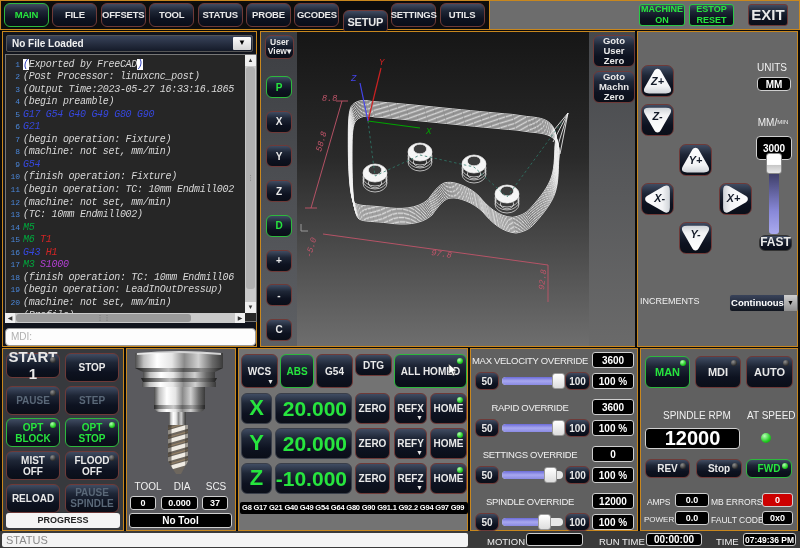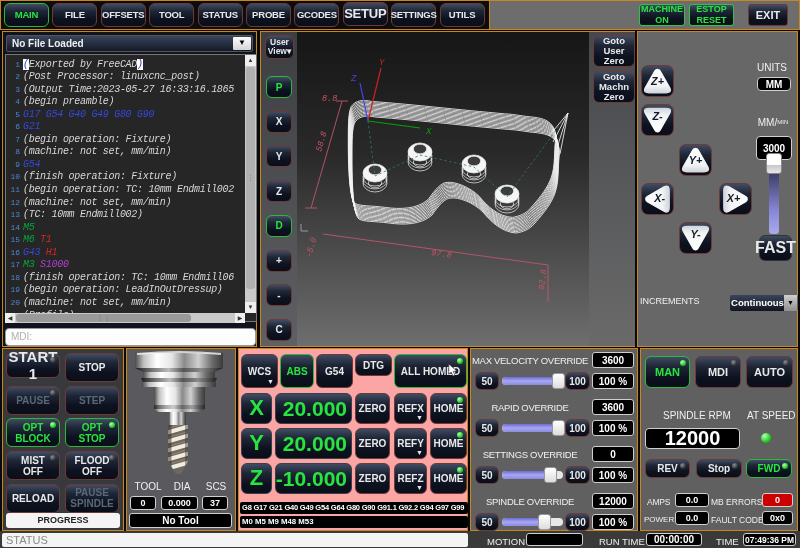--- a/index.html
+++ b/index.html
@@ -17,27 +17,27 @@
 <div class="p" style="left:0;top:0;width:800px;height:30px;background:#6d6d6d;border:1px solid #c8871e"></div>
 <div class="p" style="left:0;top:0;width:490px;height:30px;background:#0d0d0d;border:1px solid #c8871e"></div>
 <div id="tabs">
     <div class="btn gr" style="left:4px;top:3px;width:45px;height:24px;font-size:9.5px;letter-spacing:-0.2px">MAIN</div>
     <div class="btn" style="left:52.4px;top:3px;width:45px;height:24px;font-size:9.5px;letter-spacing:-0.2px">FILE</div>
     <div class="btn" style="left:100.8px;top:3px;width:45px;height:24px;font-size:9.5px;letter-spacing:-0.2px">OFFSETS</div>
     <div class="btn" style="left:149.2px;top:3px;width:45px;height:24px;font-size:9.5px;letter-spacing:-0.2px">TOOL</div>
     <div class="btn" style="left:197.6px;top:3px;width:45px;height:24px;font-size:9.5px;letter-spacing:-0.2px">STATUS</div>
     <div class="btn" style="left:246px;top:3px;width:45px;height:24px;font-size:9.5px;letter-spacing:-0.2px">PROBE</div>
     <div class="btn" style="left:294.4px;top:3px;width:45px;height:24px;font-size:9.5px;letter-spacing:-0.2px">GCODES</div>
-    <div class="btn" style="left:342.8px;top:2px;width:45px;height:24px;font-size:13px;letter-spacing:-0.2px">SETUP</div>
+    <div class="btn" style="left:342.8px;top:10px;width:45px;height:24px;font-size:11px;letter-spacing:-0.2px">SETUP</div>
     <div class="btn" style="left:391.2px;top:3px;width:45px;height:24px;font-size:9.5px;letter-spacing:-0.2px">SETTINGS</div>
     <div class="btn" style="left:439.59999999999997px;top:3px;width:45px;height:24px;font-size:9.5px;letter-spacing:-0.2px">UTILS</div>
   </div>
 <div class="btn gr" style="left:639px;top:4px;width:46px;height:22px;font-size:9px;border-radius:3px;border-color:#28c845;line-height:1.2">MACHINE<br>ON</div>
 <div class="btn gr" style="left:689px;top:4px;width:45px;height:22px;font-size:9px;border-radius:3px;border-color:#28c845;line-height:1.2">ESTOP<br>RESET</div>
-<div class="btn" style="left:748px;top:4px;width:40px;height:22px;font-size:11px;border-radius:3px">EXIT</div>
+<div class="btn" style="left:748px;top:4px;width:40px;height:22px;font-size:15px;border-radius:3px">EXIT</div>
 
 <div class="panel" style="left:2px;top:31px;width:255px;height:316px;background:#11141d">
   <div class="p" style="left:3px;top:3px;width:247px;height:17px;background:linear-gradient(180deg,#39435a 0%,#141a28 100%);border:1px solid #555;border-radius:2px;color:#f0f0f0;font-size:10px;font-weight:bold;line-height:15px;padding-left:5px">No File Loaded
     <span style="position:absolute;right:1px;top:1px;width:18px;height:13px;background:linear-gradient(180deg,#fdfdfd,#d5d5d5);border-radius:1px;color:#000;text-align:center;line-height:12px;font-size:8px">▼</span>
   </div>
   <div class="p" style="left:2px;top:22px;width:252px;height:268px;background:#262626;border:1px solid #777" id="code">
       <div style="position:absolute;left:0;top:3.5px;width:900px;white-space:pre;font-family:'Liberation Mono',monospace;font-size:10px;font-style:italic;letter-spacing:-0.3px"><span style="display:inline-block;width:14px;text-align:right;color:#4a86d8;font-style:normal;font-size:8px;letter-spacing:0">1</span><span style="display:inline-block;width:3px"></span><span style="color:#2233bb;background:#fff">(</span><span style="color:#d8d8d8">Exported by FreeCAD</span><span style="color:#2233bb;background:#fff">)</span></div>
       <div style="position:absolute;left:0;top:16.05px;width:900px;white-space:pre;font-family:'Liberation Mono',monospace;font-size:10px;font-style:italic;letter-spacing:-0.3px"><span style="display:inline-block;width:14px;text-align:right;color:#4a86d8;font-style:normal;font-size:8px;letter-spacing:0">2</span><span style="display:inline-block;width:3px"></span><span style="color:#d8d8d8">(Post Processor: linuxcnc_post)</span></div>
       <div style="position:absolute;left:0;top:28.6px;width:900px;white-space:pre;font-family:'Liberation Mono',monospace;font-size:10px;font-style:italic;letter-spacing:-0.3px"><span style="display:inline-block;width:14px;text-align:right;color:#4a86d8;font-style:normal;font-size:8px;letter-spacing:0">3</span><span style="display:inline-block;width:3px"></span><span style="color:#d8d8d8">(Output Time:2023-05-27 16:33:16.1865</span></div>
       <div style="position:absolute;left:0;top:41.150000000000006px;width:900px;white-space:pre;font-family:'Liberation Mono',monospace;font-size:10px;font-style:italic;letter-spacing:-0.3px"><span style="display:inline-block;width:14px;text-align:right;color:#4a86d8;font-style:normal;font-size:8px;letter-spacing:0">4</span><span style="display:inline-block;width:3px"></span><span style="color:#d8d8d8">(begin preamble)</span></div>
@@ -165,21 +165,21 @@
   <div class="btn" style="left:332px;top:39px;width:42px;height:32px;font-size:9.5px;line-height:1.05">Goto<br>Machn<br>Zero</div>
 </div>
 
 <div class="panel" style="left:637px;top:31px;width:161px;height:316px;background:#676767" id="jog">
   <div class="lbl" style="left:113px;top:30px;width:42px;text-align:center;font-size:10px">UNITS</div>
   <div class="blk" style="left:119px;top:45px;width:34px;height:14px;font-size:10px;border-radius:4px">MM</div>
   <div class="lbl" style="left:112px;top:85px;width:46px;text-align:center;font-size:10px">MM/<span style="font-size:6px;vertical-align:2px">MIN</span></div>
   <div class="blk" style="left:118px;top:104px;width:36px;height:24px;font-size:10px;border-radius:4px">3000</div>
   <div class="p" style="left:131px;top:126px;width:10px;height:76px;background:linear-gradient(180deg,#20203a,#8888d8 70%,#aaaaee);border-radius:3px"></div>
   <div class="p" style="left:128px;top:121px;width:16px;height:21px;background:linear-gradient(180deg,#ffffff 55%,#c8c8c8 60%,#e8e8e8);border:1px solid #888;border-radius:3px"></div>
-  <div class="btn" style="left:121px;top:203px;width:33px;height:26px;font-size:16px;border-color:#333">FAST</div>
+  <div class="btn" style="left:121px;top:203px;width:33px;height:16px;font-size:12px;border-color:#333">FAST</div>
   <div class="lbl" style="left:2px;top:264px;font-size:9px">INCREMENTS</div>
   <div class="p" style="left:91px;top:262px;width:69px;height:18px;background:linear-gradient(180deg,#39435a 0%,#10151f 100%);border:1px solid #666;border-radius:3px;color:#fff;font-size:9.5px;font-weight:bold;line-height:16px;text-align:center;padding-right:12px">Continuous<span style="position:absolute;right:0;top:0;width:13px;height:16px;background:linear-gradient(180deg,#cfcfcf,#8f8f8f);color:#000;font-size:7px;line-height:16px">▼</span></div>
   <div id="jogbtns">
       <div class="btn" style="left:3px;top:33px;width:33px;height:32px;border-radius:7px">
         <svg width="33" height="33" viewBox="0 0 33 33">
           <defs>
             <linearGradient id="twu" x1="0" y1="0" x2="0" y2="1">
               <stop offset="0" stop-color="#ffffff"></stop>
               <stop offset="0.7" stop-color="#f2f3f5"></stop>
               <stop offset="1" stop-color="#cfd3d8"></stop>
@@ -329,21 +329,21 @@
   </div>
   <div class="lbl" style="left:6px;top:132px;width:30px;text-align:center;font-size:10px">TOOL</div>
   <div class="lbl" style="left:40px;top:132px;width:30px;text-align:center;font-size:10px">DIA</div>
   <div class="lbl" style="left:74px;top:132px;width:30px;text-align:center;font-size:10px">SCS</div>
   <div class="blk" style="left:3px;top:147px;width:26px;height:14px;font-size:9px">0</div>
   <div class="blk" style="left:34px;top:147px;width:37px;height:14px;font-size:9px">0.000</div>
   <div class="blk" style="left:75px;top:147px;width:26px;height:14px;font-size:9px">37</div>
   <div class="blk" style="left:2px;top:164px;width:103px;height:15px;font-size:10px">No Tool</div>
 </div>
 
-<div class="panel" style="left:238px;top:348px;width:230px;height:183px;background:#fca5a5" id="dro">
+<div class="panel" style="left:238px;top:348px;width:230px;height:183px;background:#737373" id="dro">
     <div class="btn" style="left:2px;top:5px;width:37px;height:34px;font-size:10px">WCS<span style="position:absolute;right:3px;bottom:1px;font-size:7px">▼</span></div>
     <div class="btn gr" style="left:41px;top:5px;width:34px;height:34px;font-size:10px">ABS</div>
     <div class="btn" style="left:77px;top:5px;width:37px;height:34px;font-size:10px">G54</div>
     <div class="btn" style="left:116px;top:5px;width:37px;height:22px;font-size:10px">DTG</div>
     <div class="btn gr" style="left:155px;top:5px;width:73px;height:34px;font-size:10px;color:#e9e9e9">ALL HOMED<div class="led on"></div></div>
     <div class="btn" style="left:2px;top:44px;width:31px;height:31px;font-size:22px;color:#27e53e;border-color:#3a3f4a">X</div>
     <div class="btn" style="left:36px;top:44px;width:77px;height:31px;font-size:21px;color:#27e53e;border-color:#3a3f4a;justify-content:flex-end;padding-right:4px">20.000</div>
     <div class="btn" style="left:116px;top:44px;width:35px;height:31px;font-size:10px">ZERO</div>
     <div class="btn" style="left:155px;top:44px;width:33px;height:31px;font-size:10px">REFX<span style="position:absolute;right:3px;bottom:1px;font-size:7px">▼</span></div>
     <div class="btn" style="left:191px;top:44px;width:37px;height:31px;font-size:10px">HOME<div class="led on"></div></div>
@@ -351,21 +351,20 @@
     <div class="btn" style="left:36px;top:79px;width:77px;height:31px;font-size:21px;color:#27e53e;border-color:#3a3f4a;justify-content:flex-end;padding-right:4px">20.000</div>
     <div class="btn" style="left:116px;top:79px;width:35px;height:31px;font-size:10px">ZERO</div>
     <div class="btn" style="left:155px;top:79px;width:33px;height:31px;font-size:10px">REFY<span style="position:absolute;right:3px;bottom:1px;font-size:7px">▼</span></div>
     <div class="btn" style="left:191px;top:79px;width:37px;height:31px;font-size:10px">HOME<div class="led on"></div></div>
     <div class="btn" style="left:2px;top:114px;width:31px;height:31px;font-size:22px;color:#27e53e;border-color:#3a3f4a">Z</div>
     <div class="btn" style="left:36px;top:114px;width:77px;height:31px;font-size:21px;color:#27e53e;border-color:#3a3f4a;justify-content:flex-end;padding-right:4px">-10.000</div>
     <div class="btn" style="left:116px;top:114px;width:35px;height:31px;font-size:10px">ZERO</div>
     <div class="btn" style="left:155px;top:114px;width:33px;height:31px;font-size:10px">REFZ<span style="position:absolute;right:3px;bottom:1px;font-size:7px">▼</span></div>
     <div class="btn" style="left:191px;top:114px;width:37px;height:31px;font-size:10px">HOME<div class="led on"></div></div>
     <div class="p" style="left:1px;top:153px;width:228px;height:12px;background:#000;border-radius:2px;color:#fff;font-size:7.5px;letter-spacing:-0.2px;font-weight:bold;line-height:12px;padding-left:2px;white-space:nowrap">G8 G17 G21 G40 G49 G54 G64 G80 G90 G91.1 G92.2 G94 G97 G99</div>
-    <div class="p" style="left:1px;top:167px;width:228px;height:12px;background:#000;border-radius:2px;color:#fff;font-size:7.8px;font-weight:bold;line-height:12px;padding-left:2px">M0 M5 M9 M48 M53</div>
   </div>
 
 <div class="panel" style="left:470px;top:348px;width:168px;height:183px;background:#606060" id="ovr">
     <div class="lbl" style="left:0px;top:6px;width:118px;text-align:center;font-size:9.5px;letter-spacing:-0.3px">MAX VELOCITY OVERRIDE</div>
     <div class="blk" style="left:121px;top:3px;width:42px;height:16px;font-size:10px">3600</div>
     <div class="btn" style="left:4px;top:23px;width:24px;height:18px;font-size:10px">50</div>
     <div class="p" style="left:31px;top:28px;width:61px;height:8px;border-radius:4px;background:#e8e8e8"></div>
     <div class="p" style="left:31px;top:28px;width:56px;height:8px;border-radius:4px;background:linear-gradient(180deg,#6b6bd8,#a8a8f0 50%,#8a8ae4)"></div>
     <div class="p" style="left:80.5px;top:24px;width:13px;height:16px;background:linear-gradient(180deg,#fff,#ddd);border:1px solid #999;border-radius:3px"></div>
     <div class="btn" style="left:94px;top:23px;width:25px;height:18px;font-size:10px">100</div>

